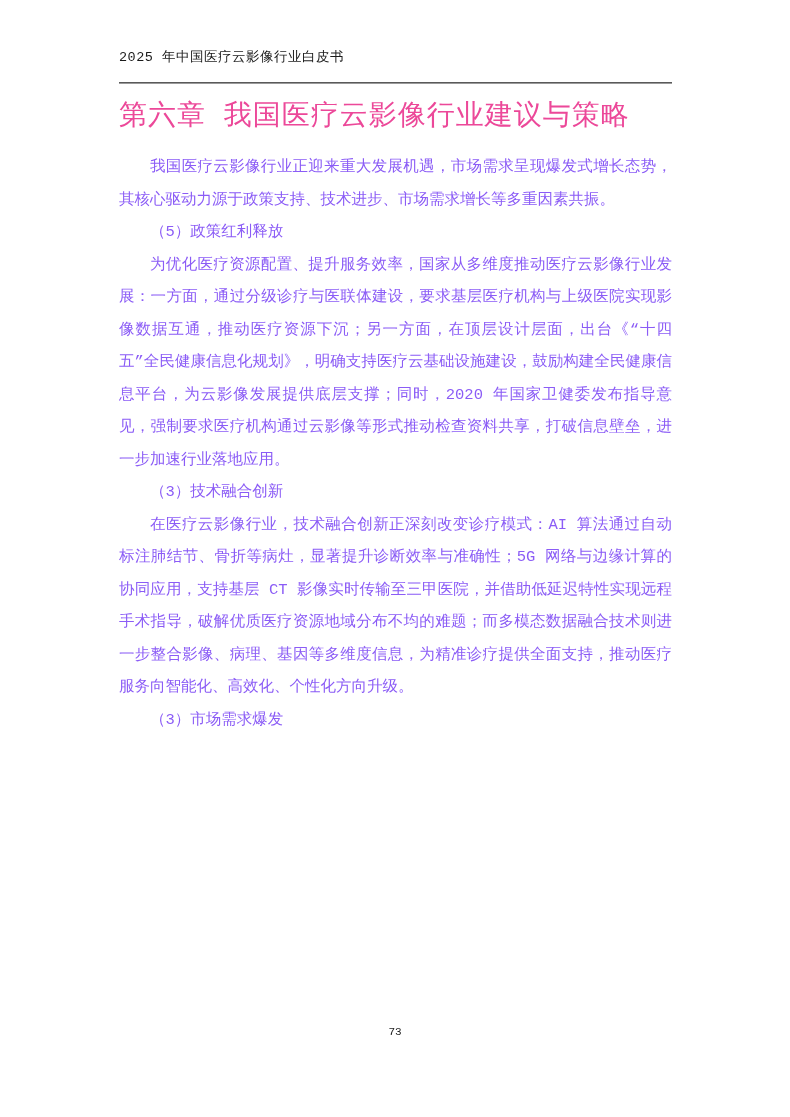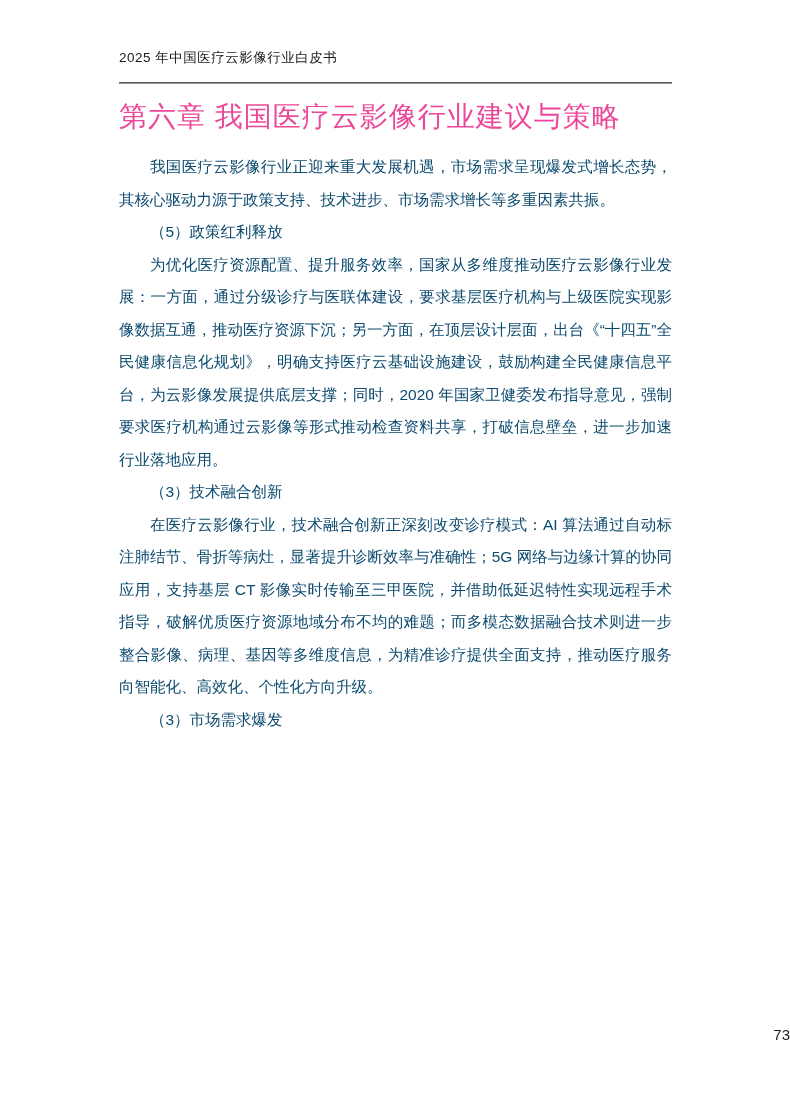--- a/index.html
+++ b/index.html
@@ -3,21 +3,21 @@
 <meta charset="utf-8">
 <style>
   * { box-sizing: border-box; }
   html, body { margin: 0; padding: 0; background: #ffffff; }
   .page {
     position: relative;
     width: 790px;
     height: 1117px;
     background: #ffffff;
     color: #161616;
-    font-family: Liberation Sans, sans-serif;
+    font-family: Liberation Mono, monospace;
     overflow: hidden;
   }
   .content {
     position: absolute;
     left: 119px;
     top: 0;
     width: 553px;
   }
   .running-header {
     margin-top: 48px;
@@ -53,34 +53,34 @@
     font-size: 17.5px;
     font-weight: normal;
     line-height: 24px;
     color: #111111;
   }
   .body-text {
     margin-top: 17px;
     font-size: 15.5px;
     line-height: 32.5px;
     text-align: justify;
-    color: #0c4a6e;
+    color: #8b5cf6;
   }
   .body-text p {
     margin: 0;
     padding: 0;
     text-indent: 2em;
   }
   .page-number {
     position: absolute;
     left: 0;
     top: 1026px;
     width: 100%;
-    text-align: right;
-    font-size: 15px;
+    text-align: center;
+    font-size: 11px;
     color: #222222;
   }
 </style>
 </head>
 <body>
 
 <div class="page">
   <div class="content">
     <div class="running-header">2025 年中国医疗云影像行业白皮书</div>
     <div class="header-rule"></div>

